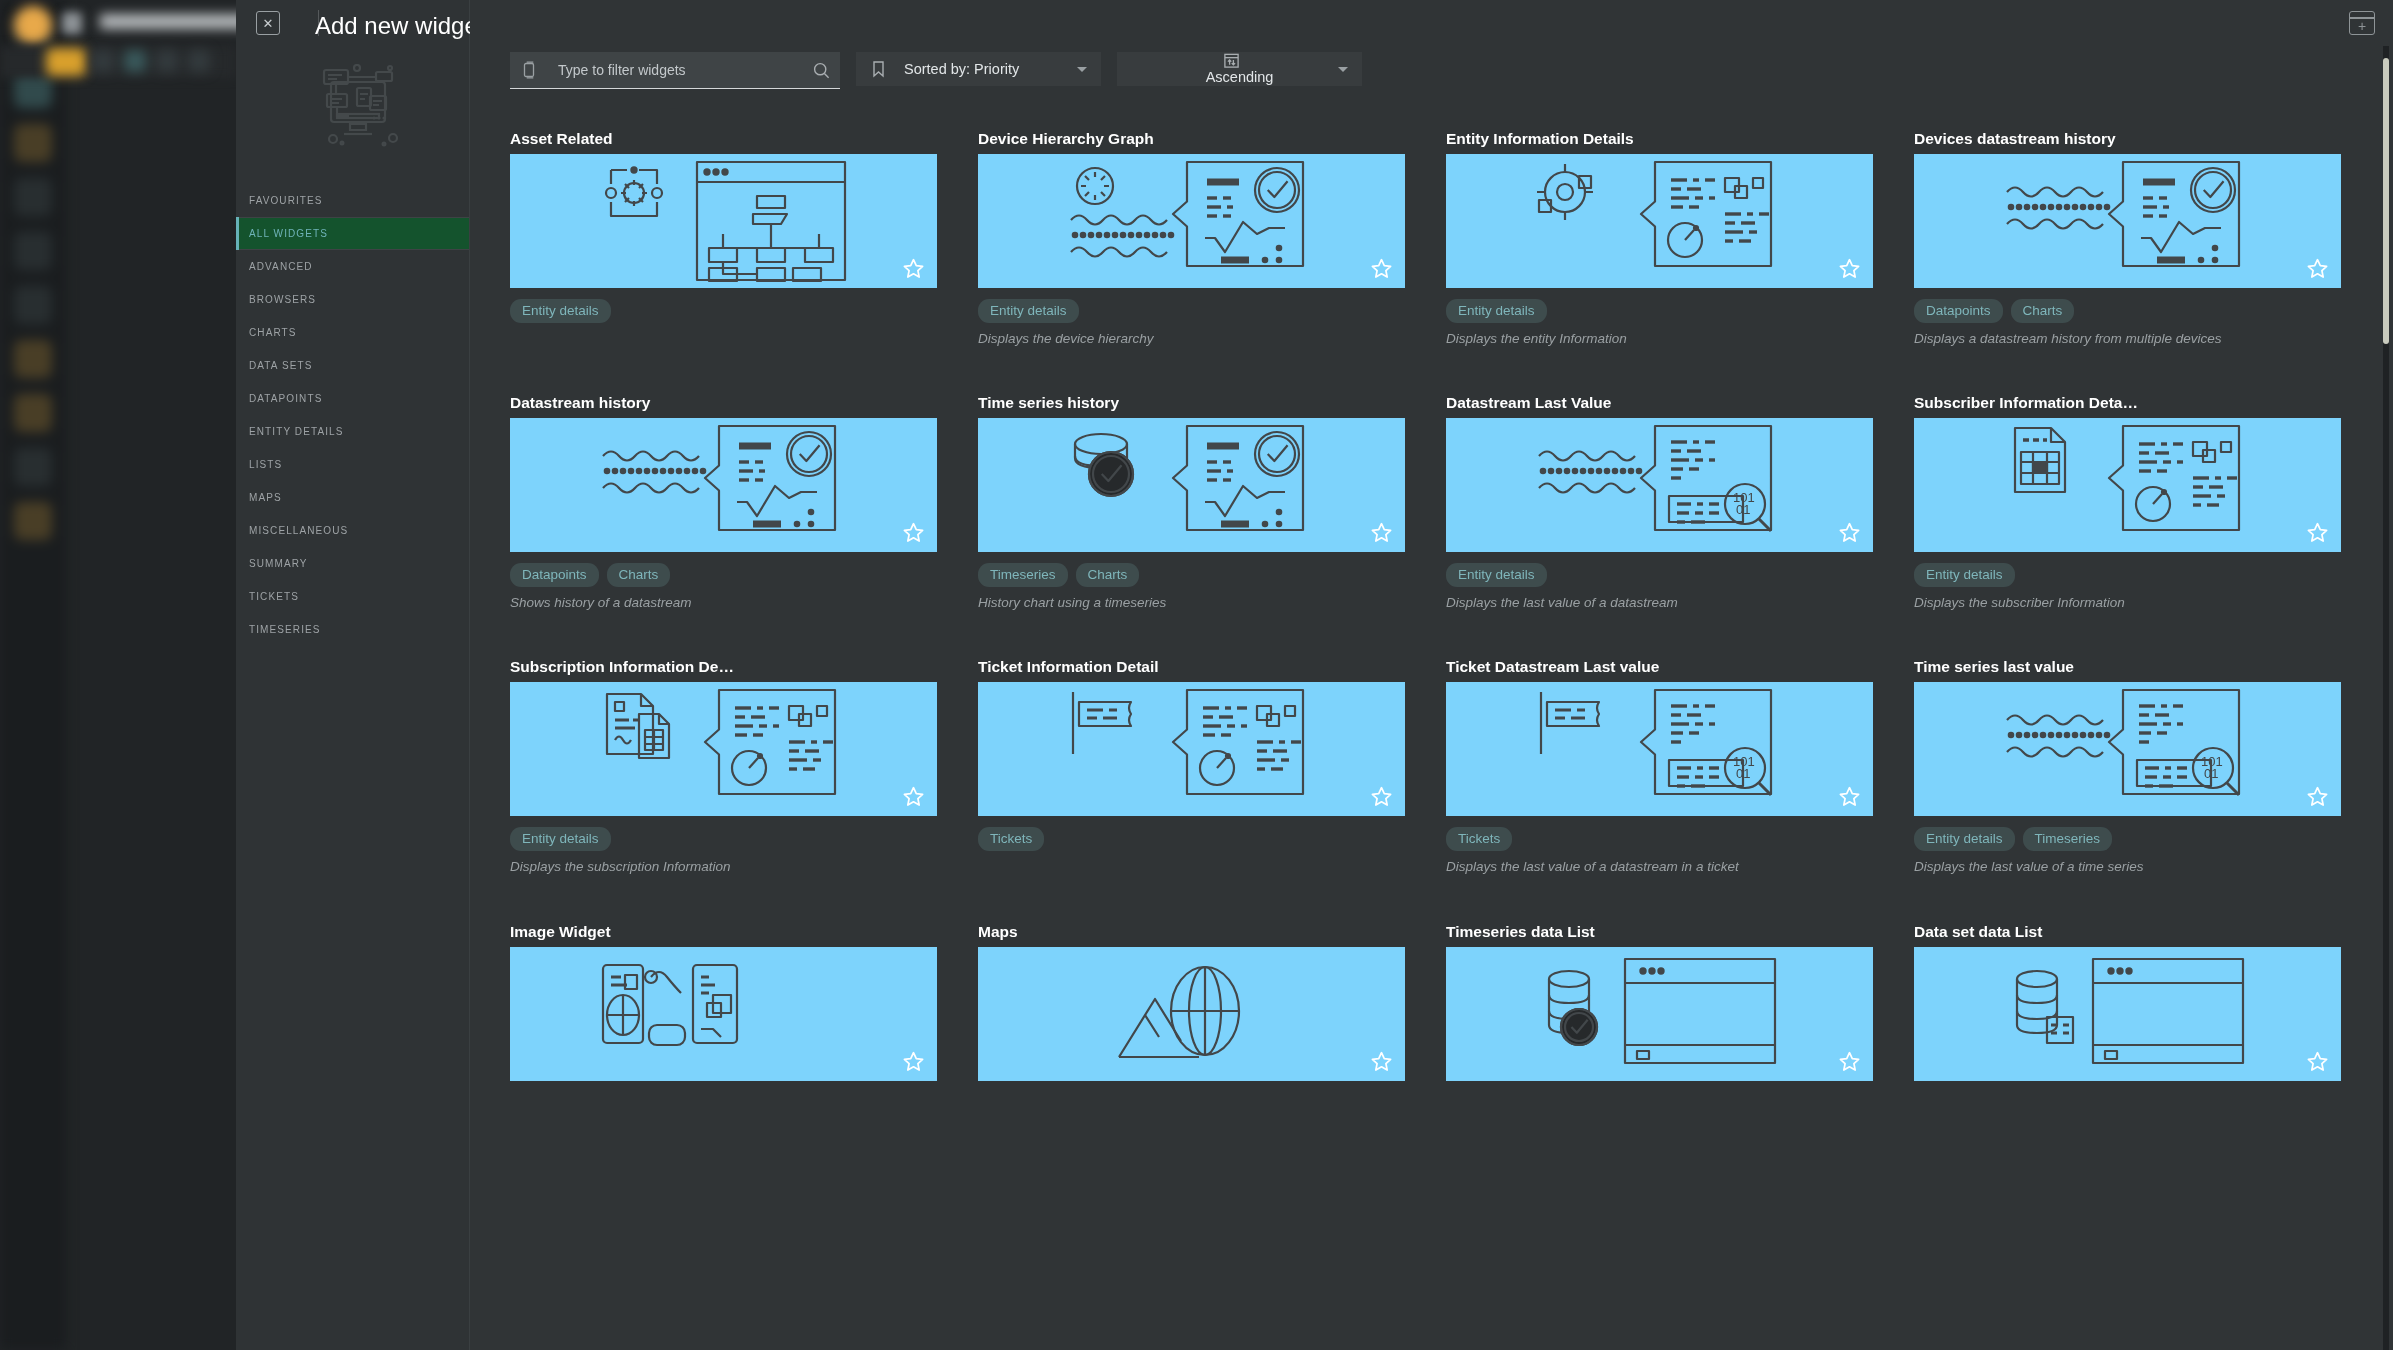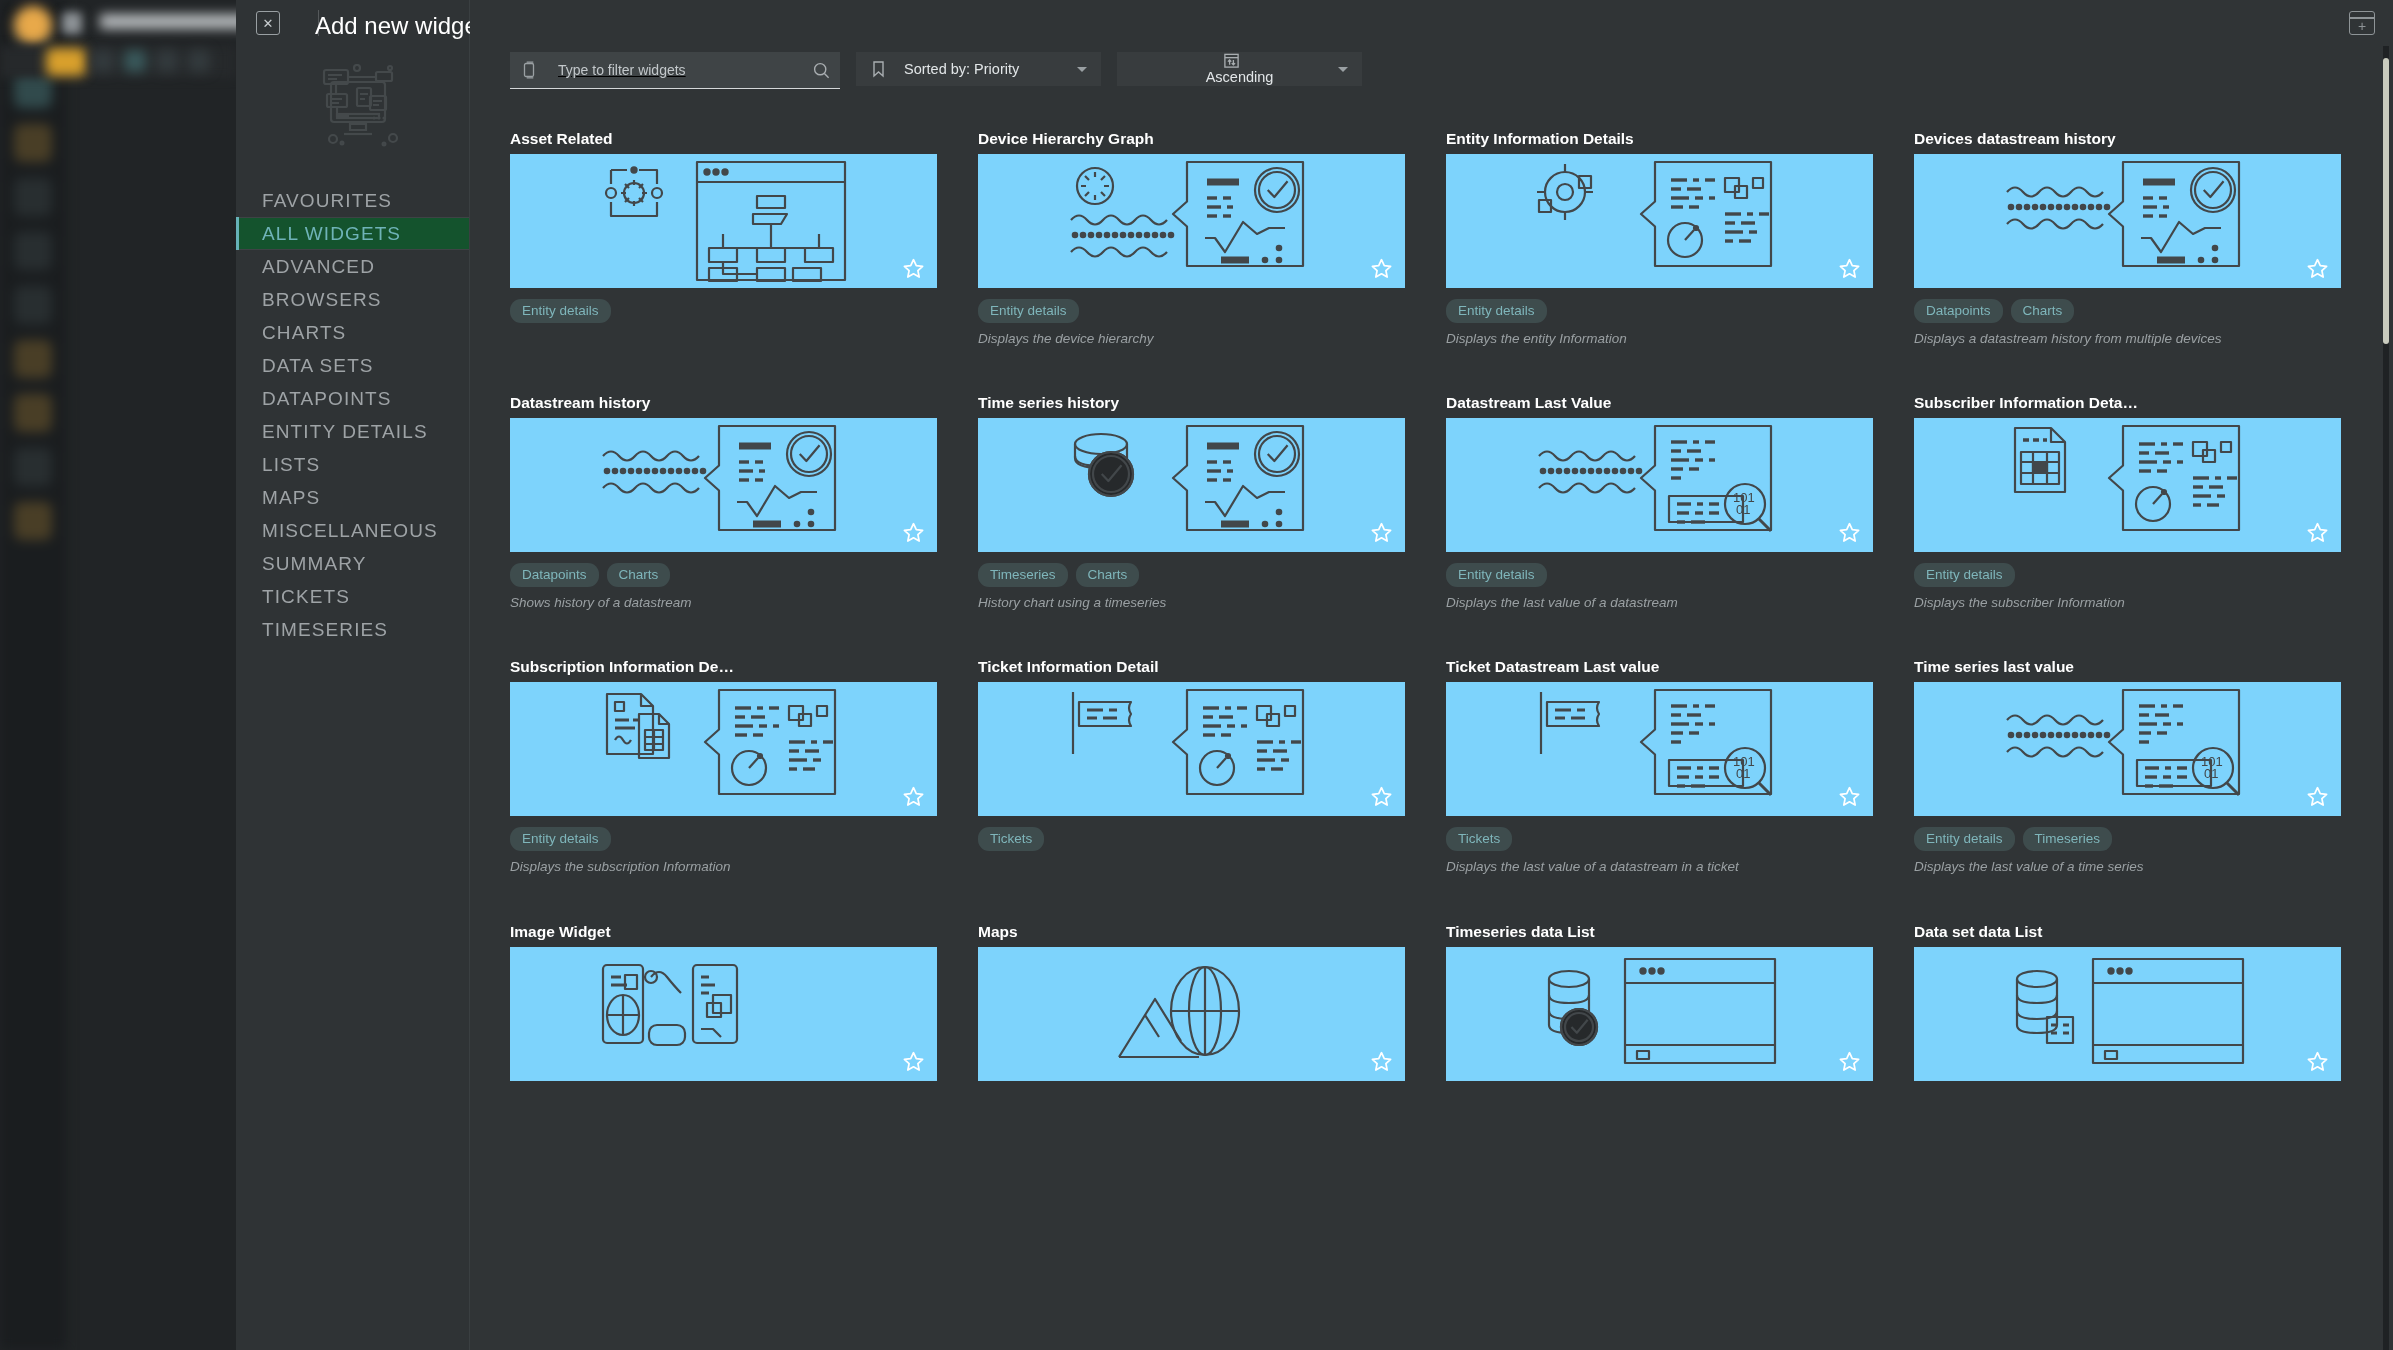--- a/index.html
+++ b/index.html
@@ -90,22 +90,22 @@
     position: absolute; left: 82px; top: 10px; width: 1px; height: 26px;
     background: #55595b;
   }
   #modal-title {
     position: absolute; left: 79px; top: 12px; font-size: 24px;
     color: #ffffff; white-space: nowrap;
   }
   #illus { margin: 18px auto 0; width: 118px; height: 86px; display: block; }
   #nav { margin-top: 34px; }
   .nav-item {
-    height: 33px; display: flex; align-items: center; padding-left: 26px;
-    font-size: 19px; letter-spacing: 1.1px; color: #9ea3a6;
+    height: 33px; display: flex; align-items: center; padding-left: 13px;
+    font-size: 10px; letter-spacing: 1.1px; color: #9ea3a6;
     border-top: 1px solid transparent; border-bottom: 1px solid transparent;
     cursor: pointer; position: relative;
   }
   .nav-item.active {
     color: #6fb3b8; background: #14532d;
     border-top-color: #3e4345; border-bottom-color: #3e4345;
   }
   .nav-item.active::before {
     content: ""; position: absolute; left: 0; top: -1px; bottom: -1px;
     width: 3px; background: #66b2b8;
@@ -133,21 +133,21 @@
     color: #8e9497; font-size: 14px; line-height: 1;
   }
 
   #controls {
     display: flex; align-items: flex-start; gap: 16px;
     padding: 6px 40px 0 40px;
   }
   .search-wrap { width: 330px; position: relative; }
   .search-box {
     height: 37px; background: #3f4446; display: flex; align-items: center;
-    padding: 0 10px 0 12px; border-bottom: 1.5px solid #d5d8da; text-decoration: underline;
+    padding: 0 10px 0 12px; border-bottom: 1.5px solid #d5d8da;
   }
   .search-box .doc-icon { width: 14px; height: 18px; flex: 0 0 14px; }
   .search-input {
     flex: 1; background: transparent; border: 0; outline: none;
     color: #d8dcde; font-size: 14px; font-family: "Liberation Sans", sans-serif;
     padding-left: 22px;
   }
   .search-input::placeholder { color: #c3c8cb; }
   .search-icon { width: 17px; height: 17px; flex: 0 0 17px; }
 

